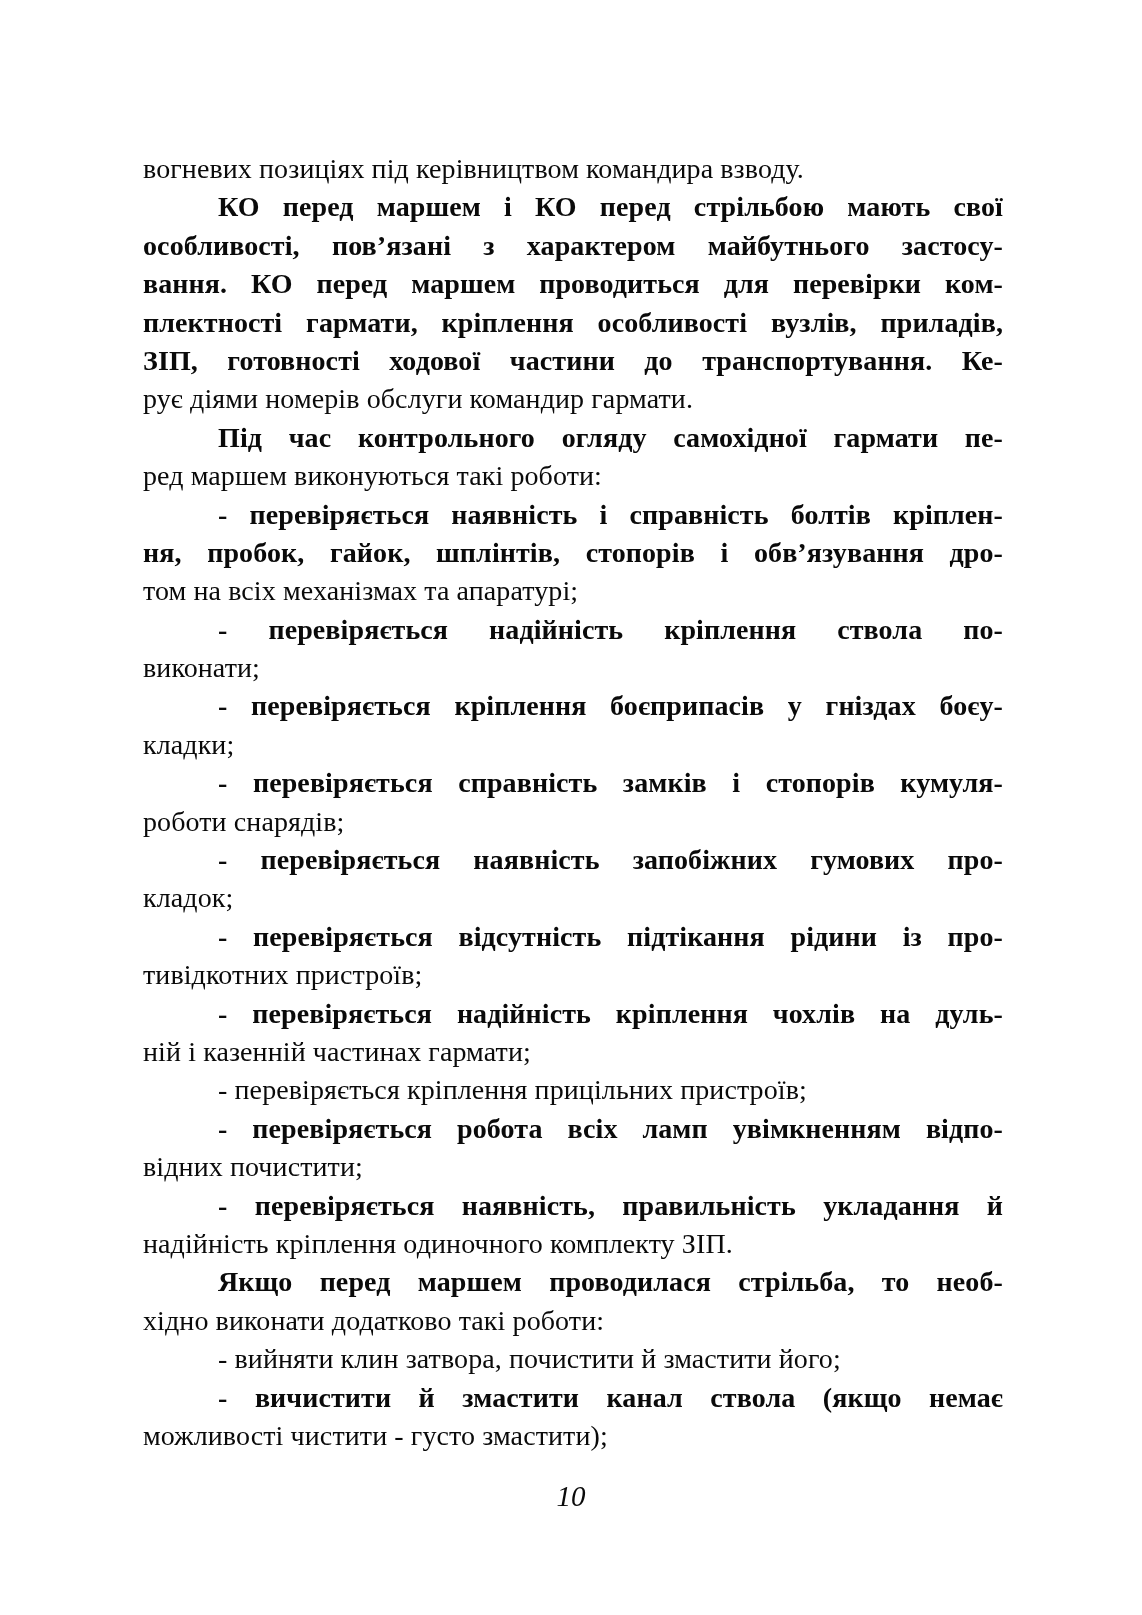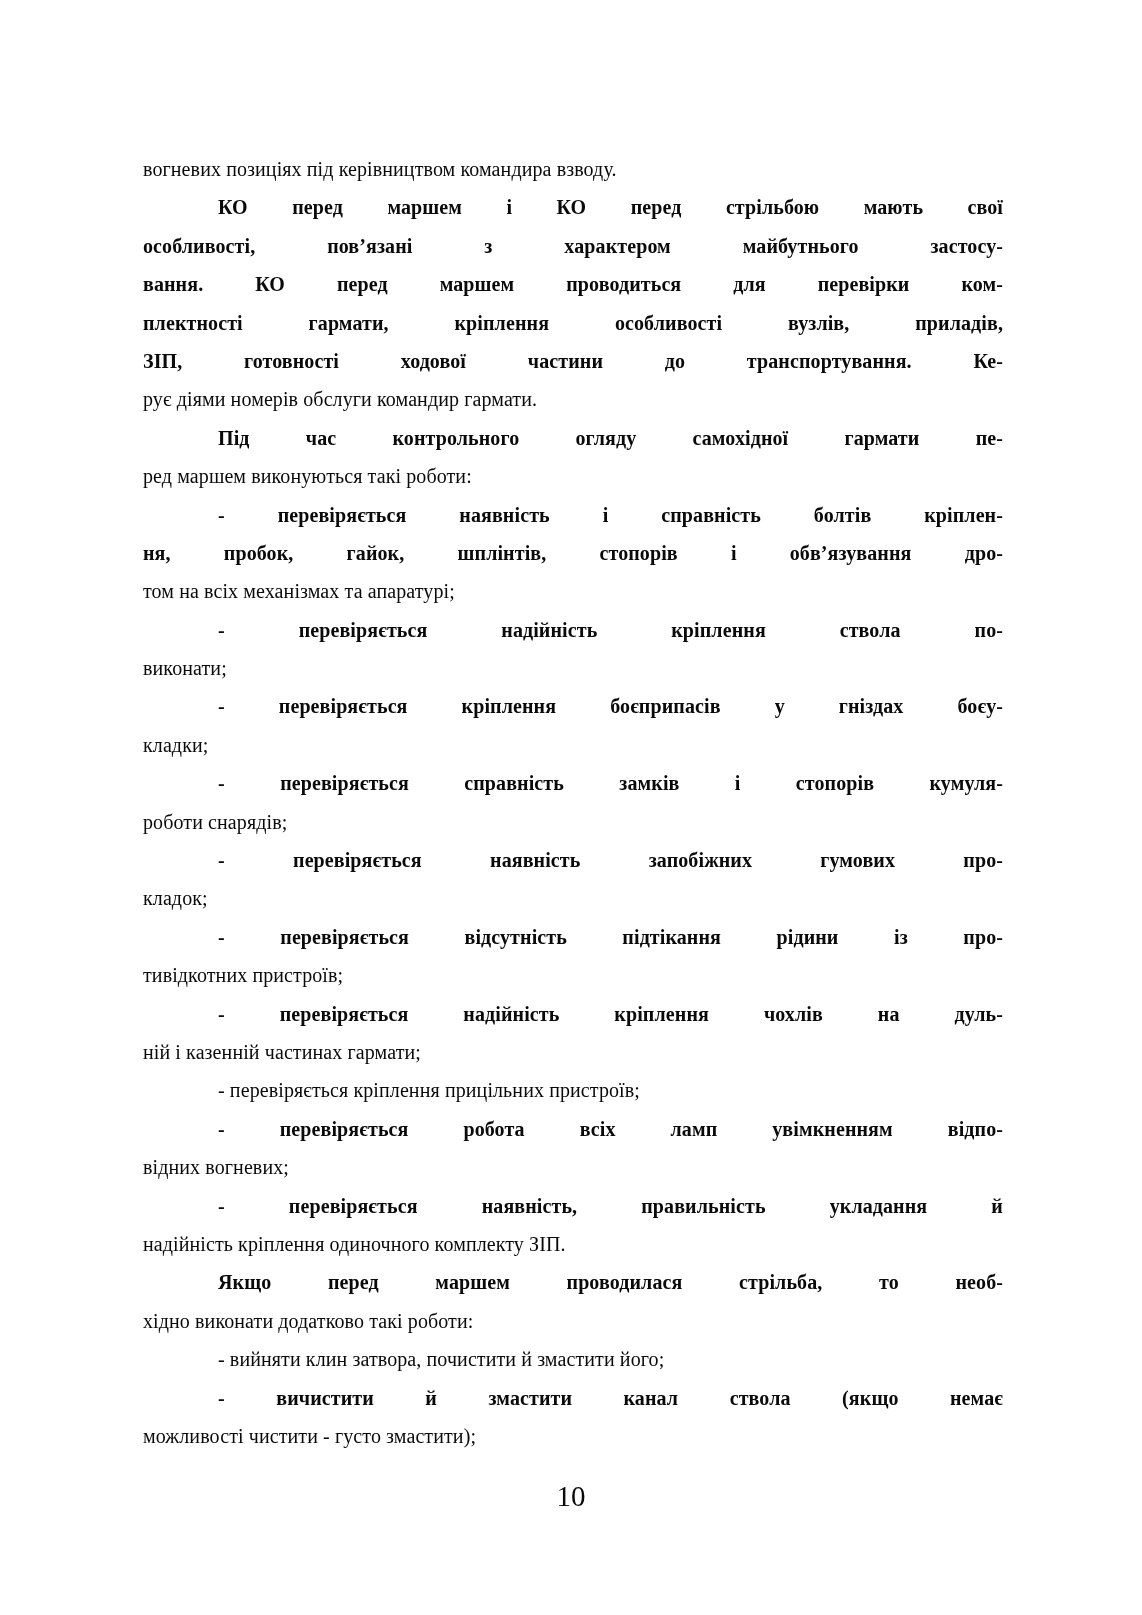--- a/index.html
+++ b/index.html
@@ -15,21 +15,21 @@
     color: #0a0a0a;
     overflow: hidden;
   }
   .text-block {
     position: absolute;
     left: 143px;
     top: 150px;
     width: 860px;
   }
   .ln {
-    font-size: 20px;
+    font-size: 28px;
     line-height: 38.4px;
     height: 38.4px;
     white-space: normal;
     text-align: left;
     letter-spacing: 0.1px;
   }
   
   .ln.j {
     text-align: justify;
     text-align-last: justify;
@@ -40,20 +40,21 @@
     text-indent: 75px;
   }
   .page-footer {
     position: absolute;
     left: 0;
     top: 1480px;
     width: 100%;
     text-align: center;
     font-size: 29px;
     color: #0a0a0a;
+    font-style: italic;
   }
 </style>
 </head>
 <body>
 
 <div class="text-block">
   <div class="ln">вогневих позиціях під керівництвом командира взводу.</div>
   <div class="ln j i">КО перед маршем і КО перед стрільбою мають свої</div>
   <div class="ln j">особливості, пов’язані з характером майбутнього застосу-</div>
   <div class="ln j">вання. КО перед маршем проводиться для перевірки ком-</div>
@@ -72,21 +73,21 @@
   <div class="ln j i">- перевіряється справність замків і стопорів кумуля-</div>
   <div class="ln">роботи снарядів;</div>
   <div class="ln j i">- перевіряється наявність запобіжних гумових про-</div>
   <div class="ln">кладок;</div>
   <div class="ln j i">- перевіряється відсутність підтікання рідини із про-</div>
   <div class="ln">тивідкотних пристроїв;</div>
   <div class="ln j i">- перевіряється надійність кріплення чохлів на дуль-</div>
   <div class="ln">ній і казенній частинах гармати;</div>
   <div class="ln i">- перевіряється кріплення прицільних пристроїв;</div>
   <div class="ln j i">- перевіряється робота всіх ламп увімкненням відпо-</div>
-  <div class="ln">відних вогневих;</div>
+  <div class="ln">відних почистити;</div>
   <div class="ln j i">- перевіряється наявність, правильність укладання й</div>
   <div class="ln">надійність кріплення одиночного комплекту ЗІП.</div>
   <div class="ln j i">Якщо перед маршем проводилася стрільба, то необ-</div>
   <div class="ln">хідно виконати додатково такі роботи:</div>
   <div class="ln i">- вийняти клин затвора, почистити й змастити його;</div>
   <div class="ln j i">- вичистити й змастити канал ствола (якщо немає</div>
   <div class="ln">можливості чистити - густо змастити);</div>
 </div>
 
 <div class="page-footer">10</div>

